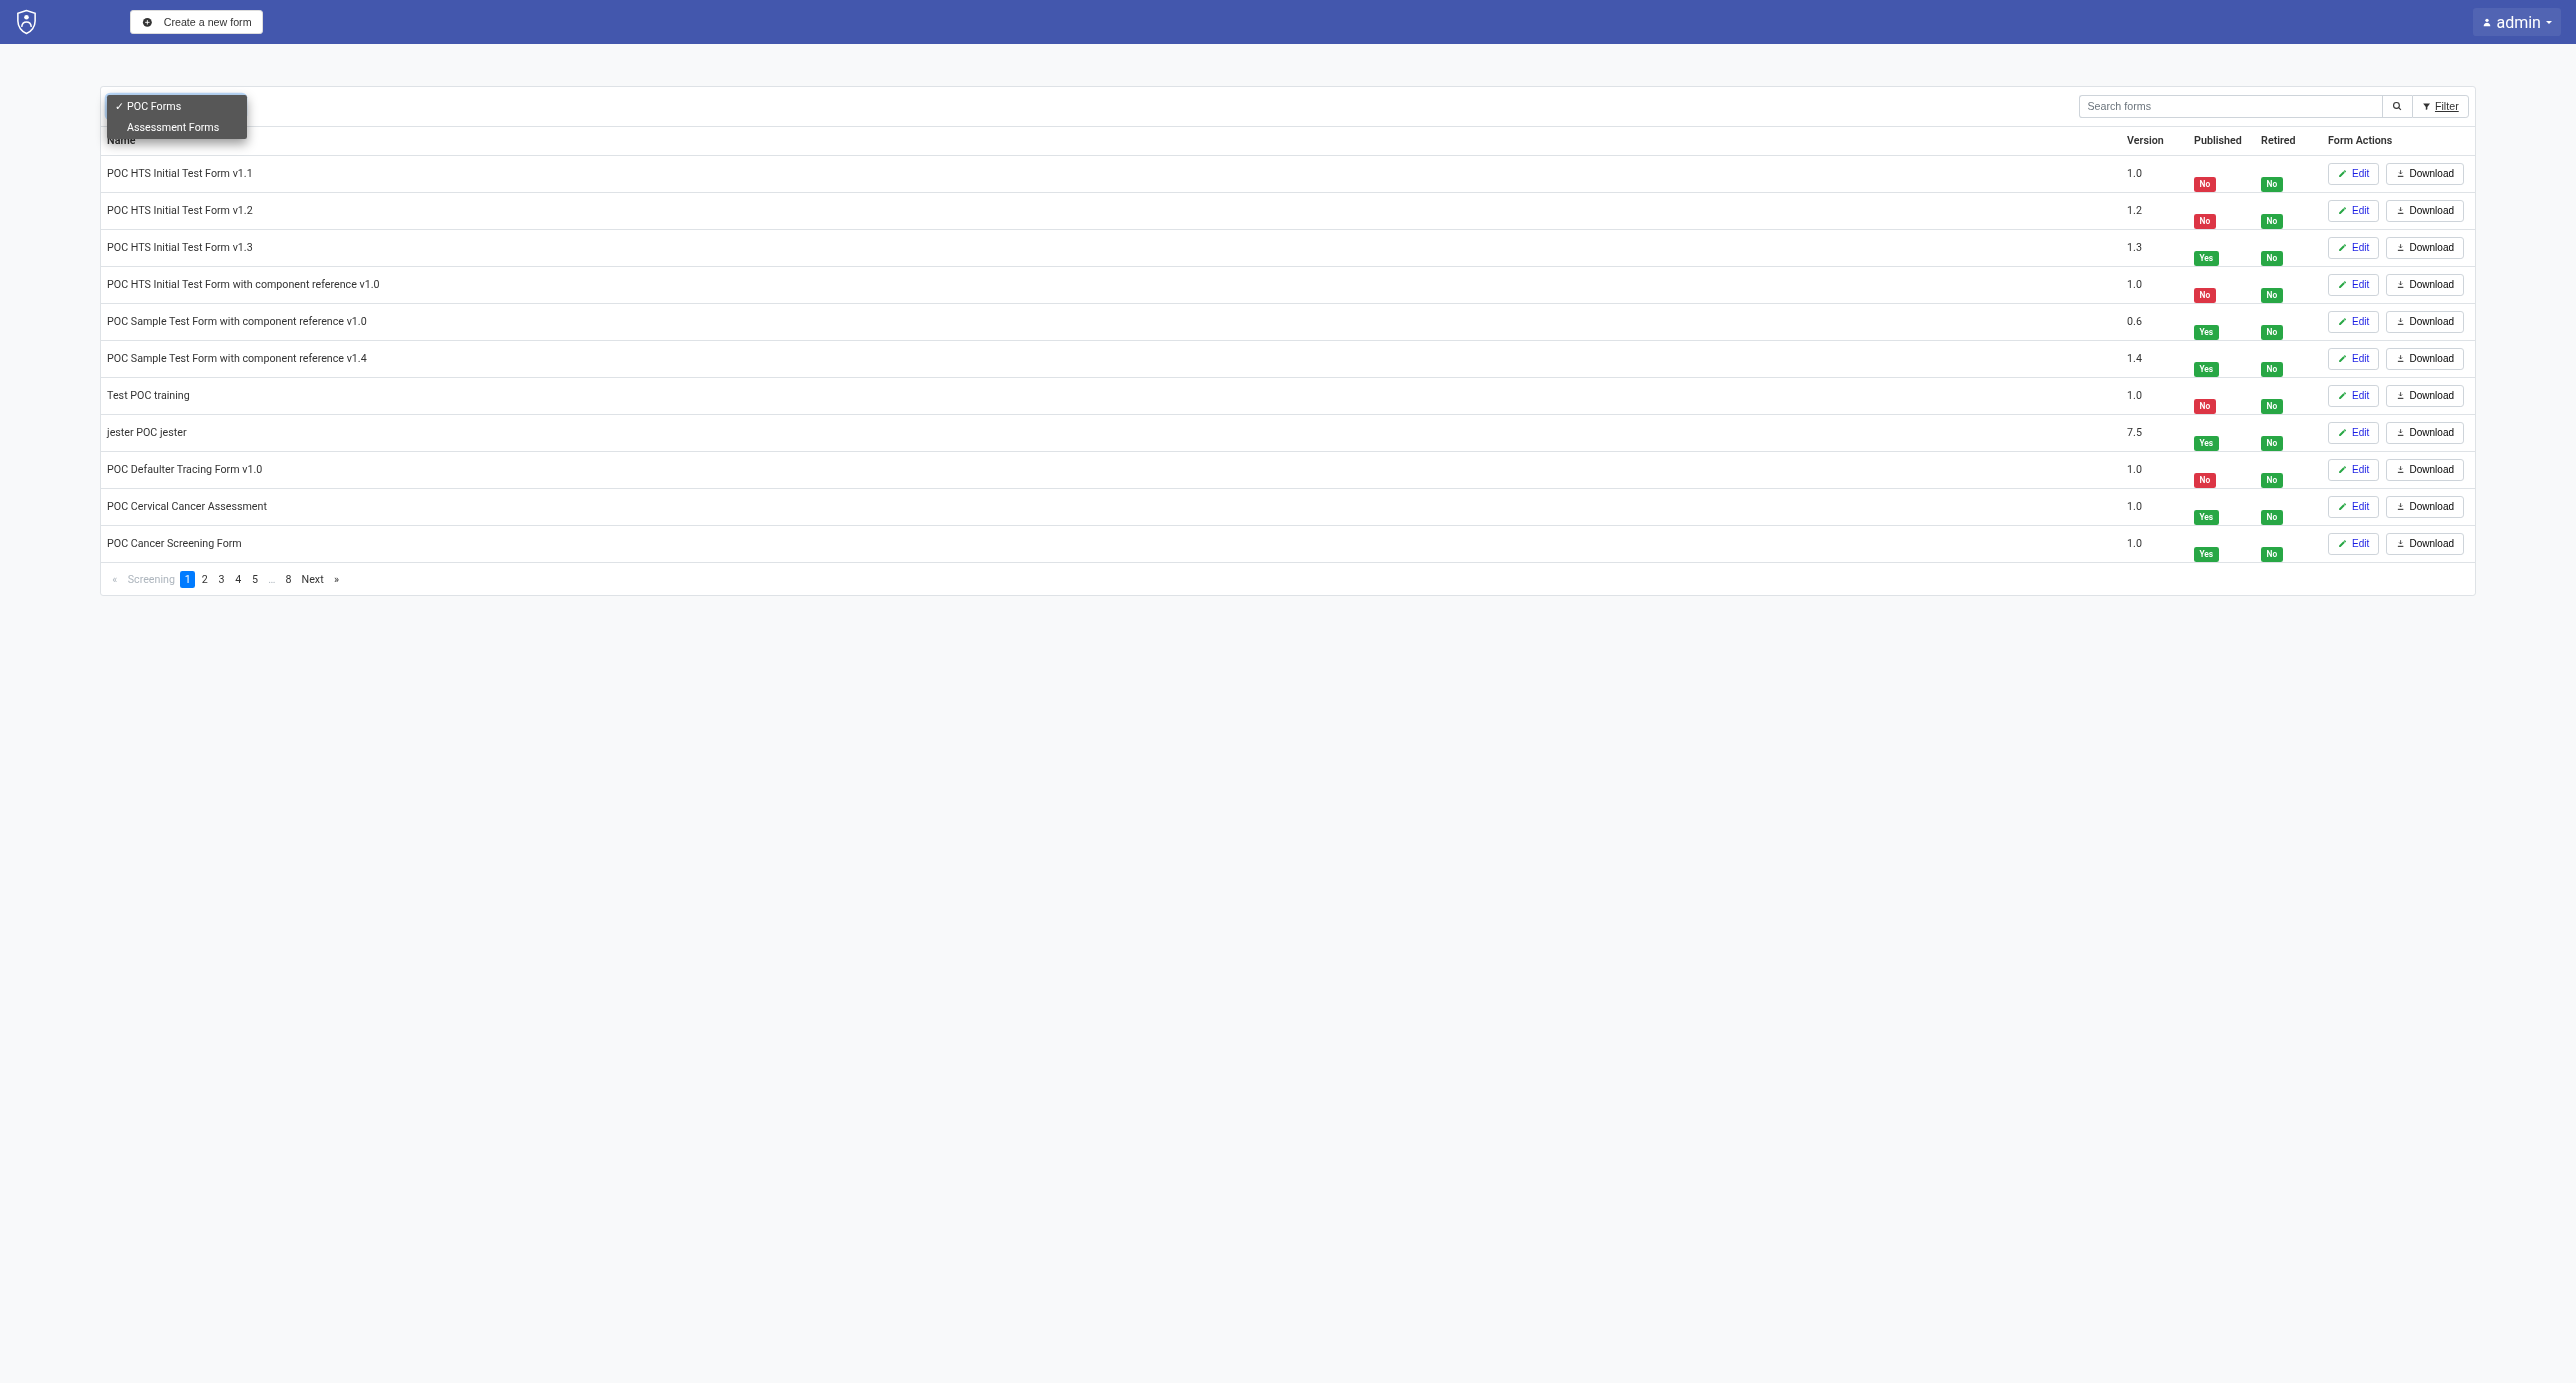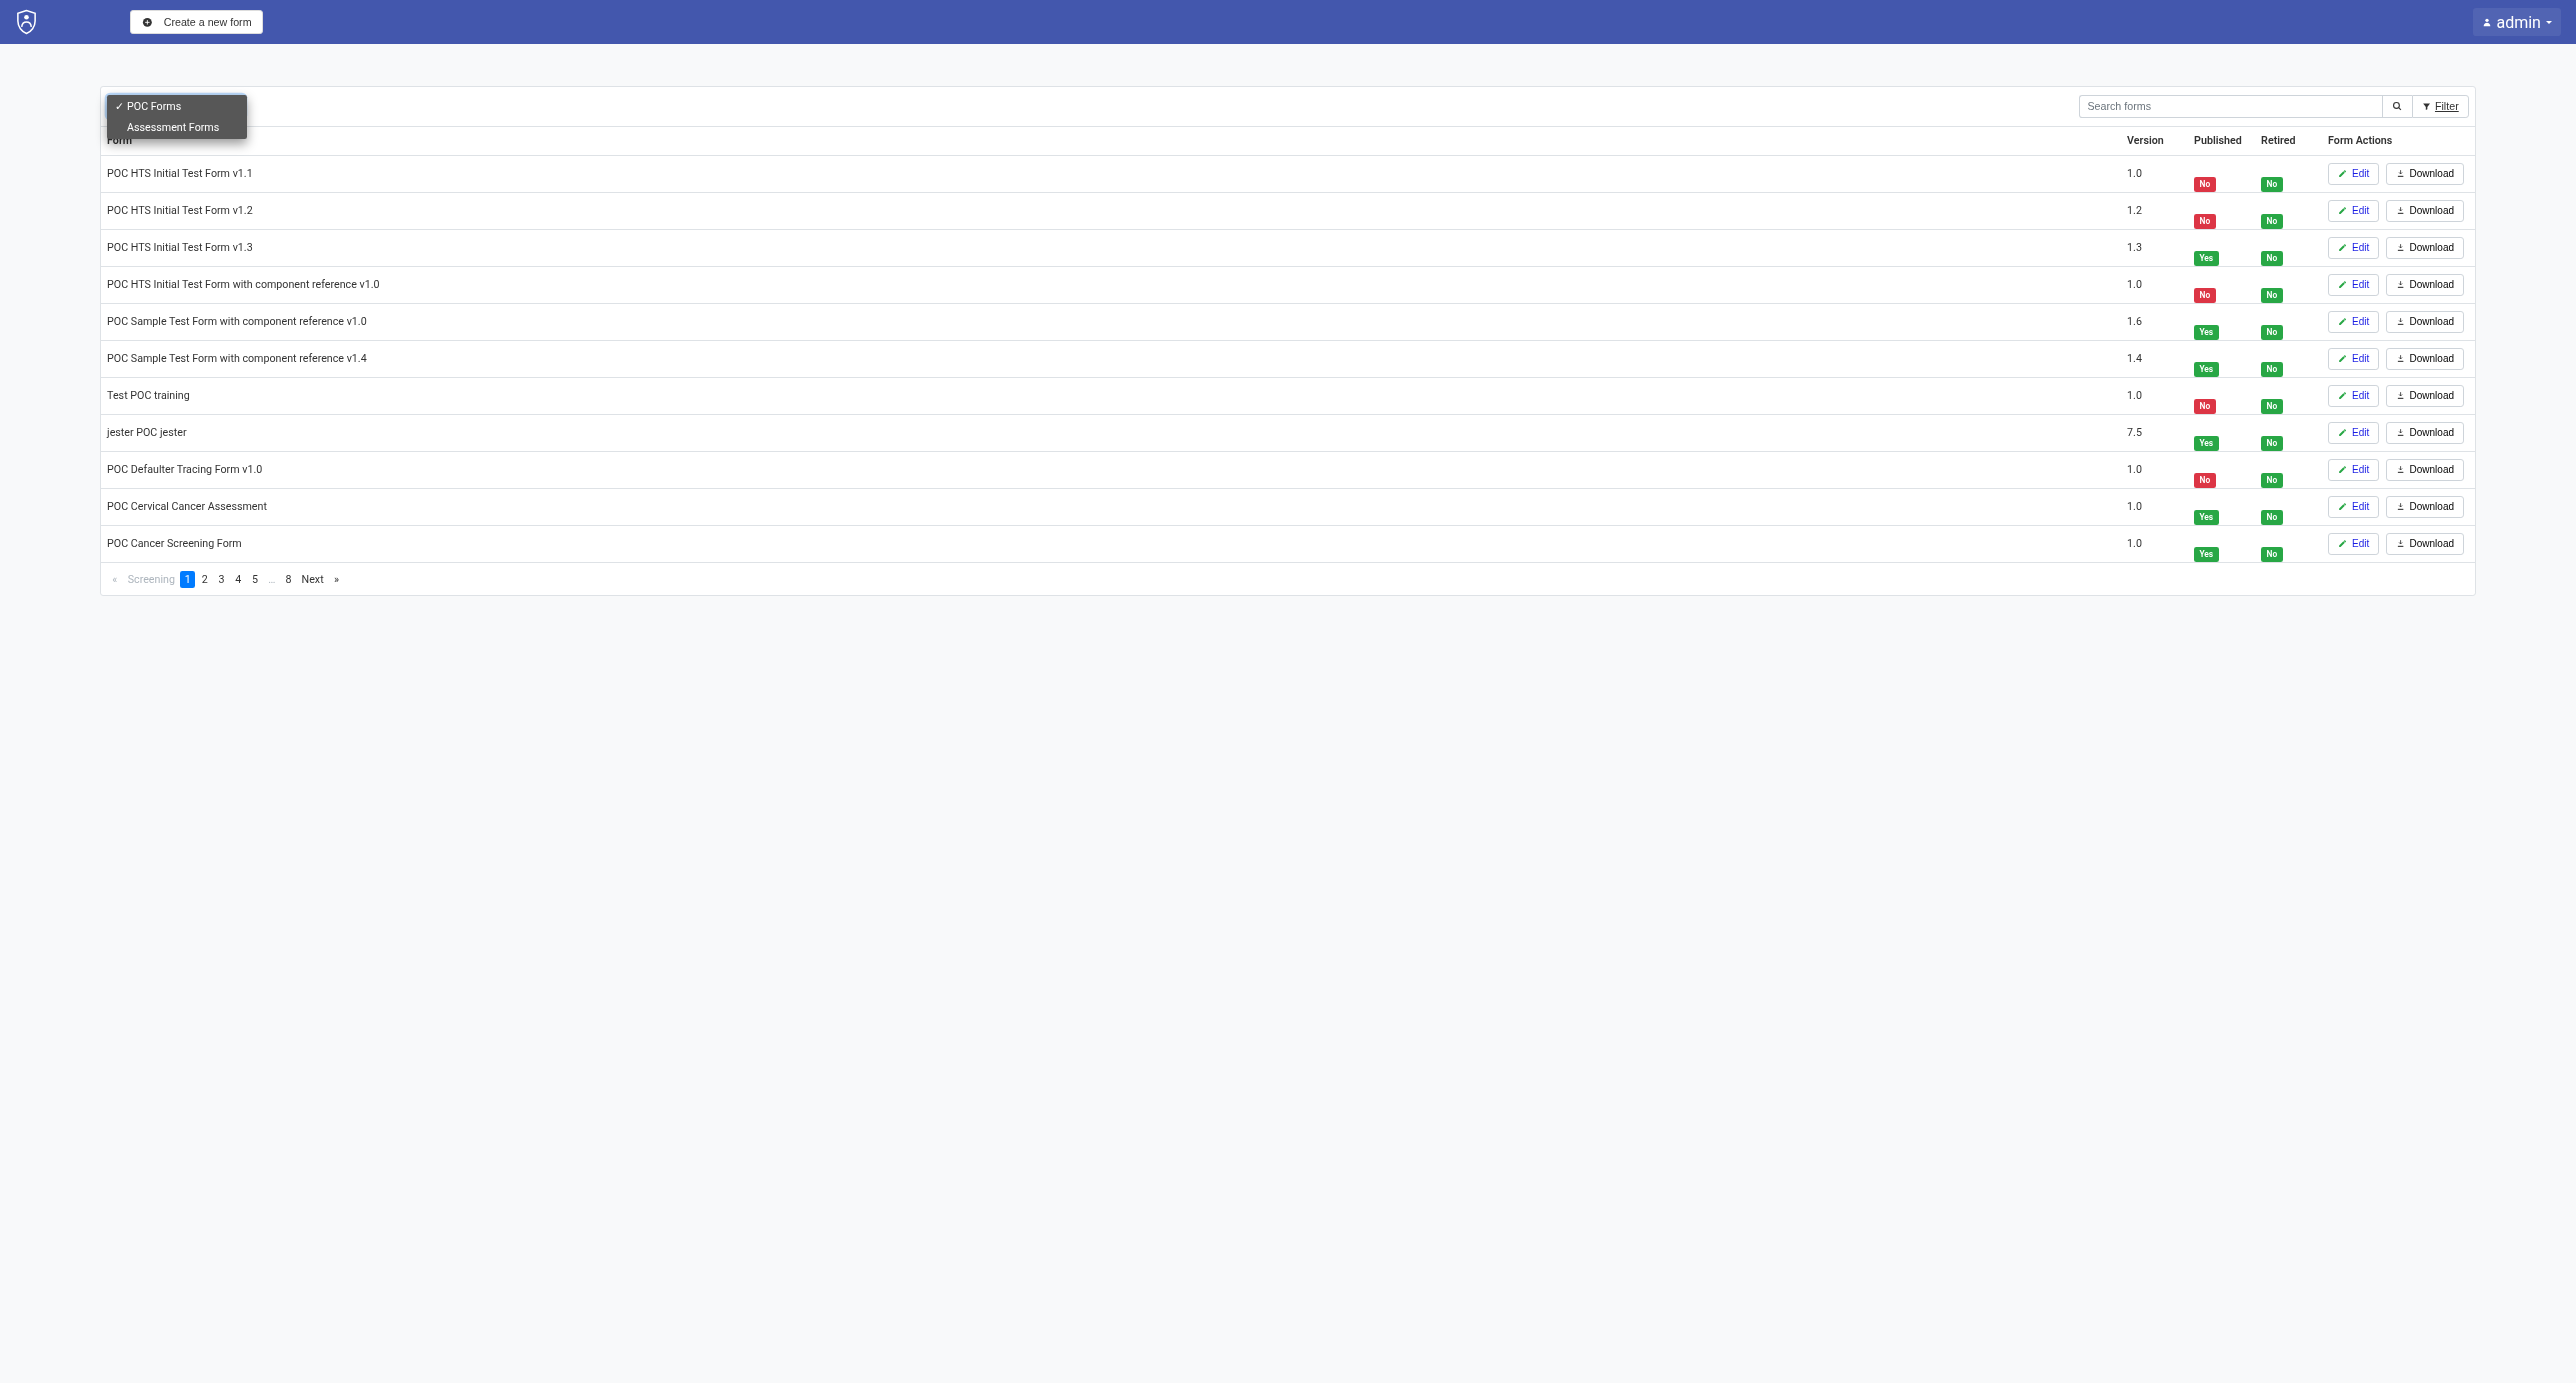--- a/index.html
+++ b/index.html
@@ -311,21 +311,21 @@
               </svg>
           </span>
           <span>Filter</span>
         </button>
       </div>
     </div>
 
     <table class="forms">
       <thead>
         <tr>
-          <th class="col-name">Form</th>
+          <th class="col-name">Name</th>
           <th class="col-ver">Version</th>
           <th class="col-pub">Published</th>
           <th class="col-ret">Retired</th>
           <th class="col-act">Form Actions</th>
         </tr>
       </thead>
       <tbody id="tbody">
           <tr>
             <td>POC HTS Initial Test Form v1.1</td>
             <td>1.0</td>
@@ -429,21 +429,21 @@
                       <rect x="5" y="19" width="14" height="1.8"></rect>
                     </svg>
                   </span>
                   <span>Download</span>
                 </button>
               </div>
             </td>
           </tr>
           <tr>
             <td>POC Sample Test Form with component reference v1.0</td>
-            <td>1.6</td>
+            <td>0.6</td>
             <td><span class="badge badge-yes">Yes</span></td>
             <td><span class="badge badge-no-green">No</span></td>
             <td>
               <div class="actions">
                 <button class="btn-small">
                   <span class="edit-ic">
                     <svg viewBox="0 0 24 24" width="9.2" height="9.2" fill="#28a745">
                       <path d="M3 17.25V21h3.75L17.81 9.94l-3.75-3.75L3 17.25zM20.71 7.04a1 1 0 000-1.41l-2.34-2.34a1 1 0 00-1.41 0l-1.83 1.83 3.75 3.75 1.83-1.83z"></path>
                     </svg>
                   </span>

